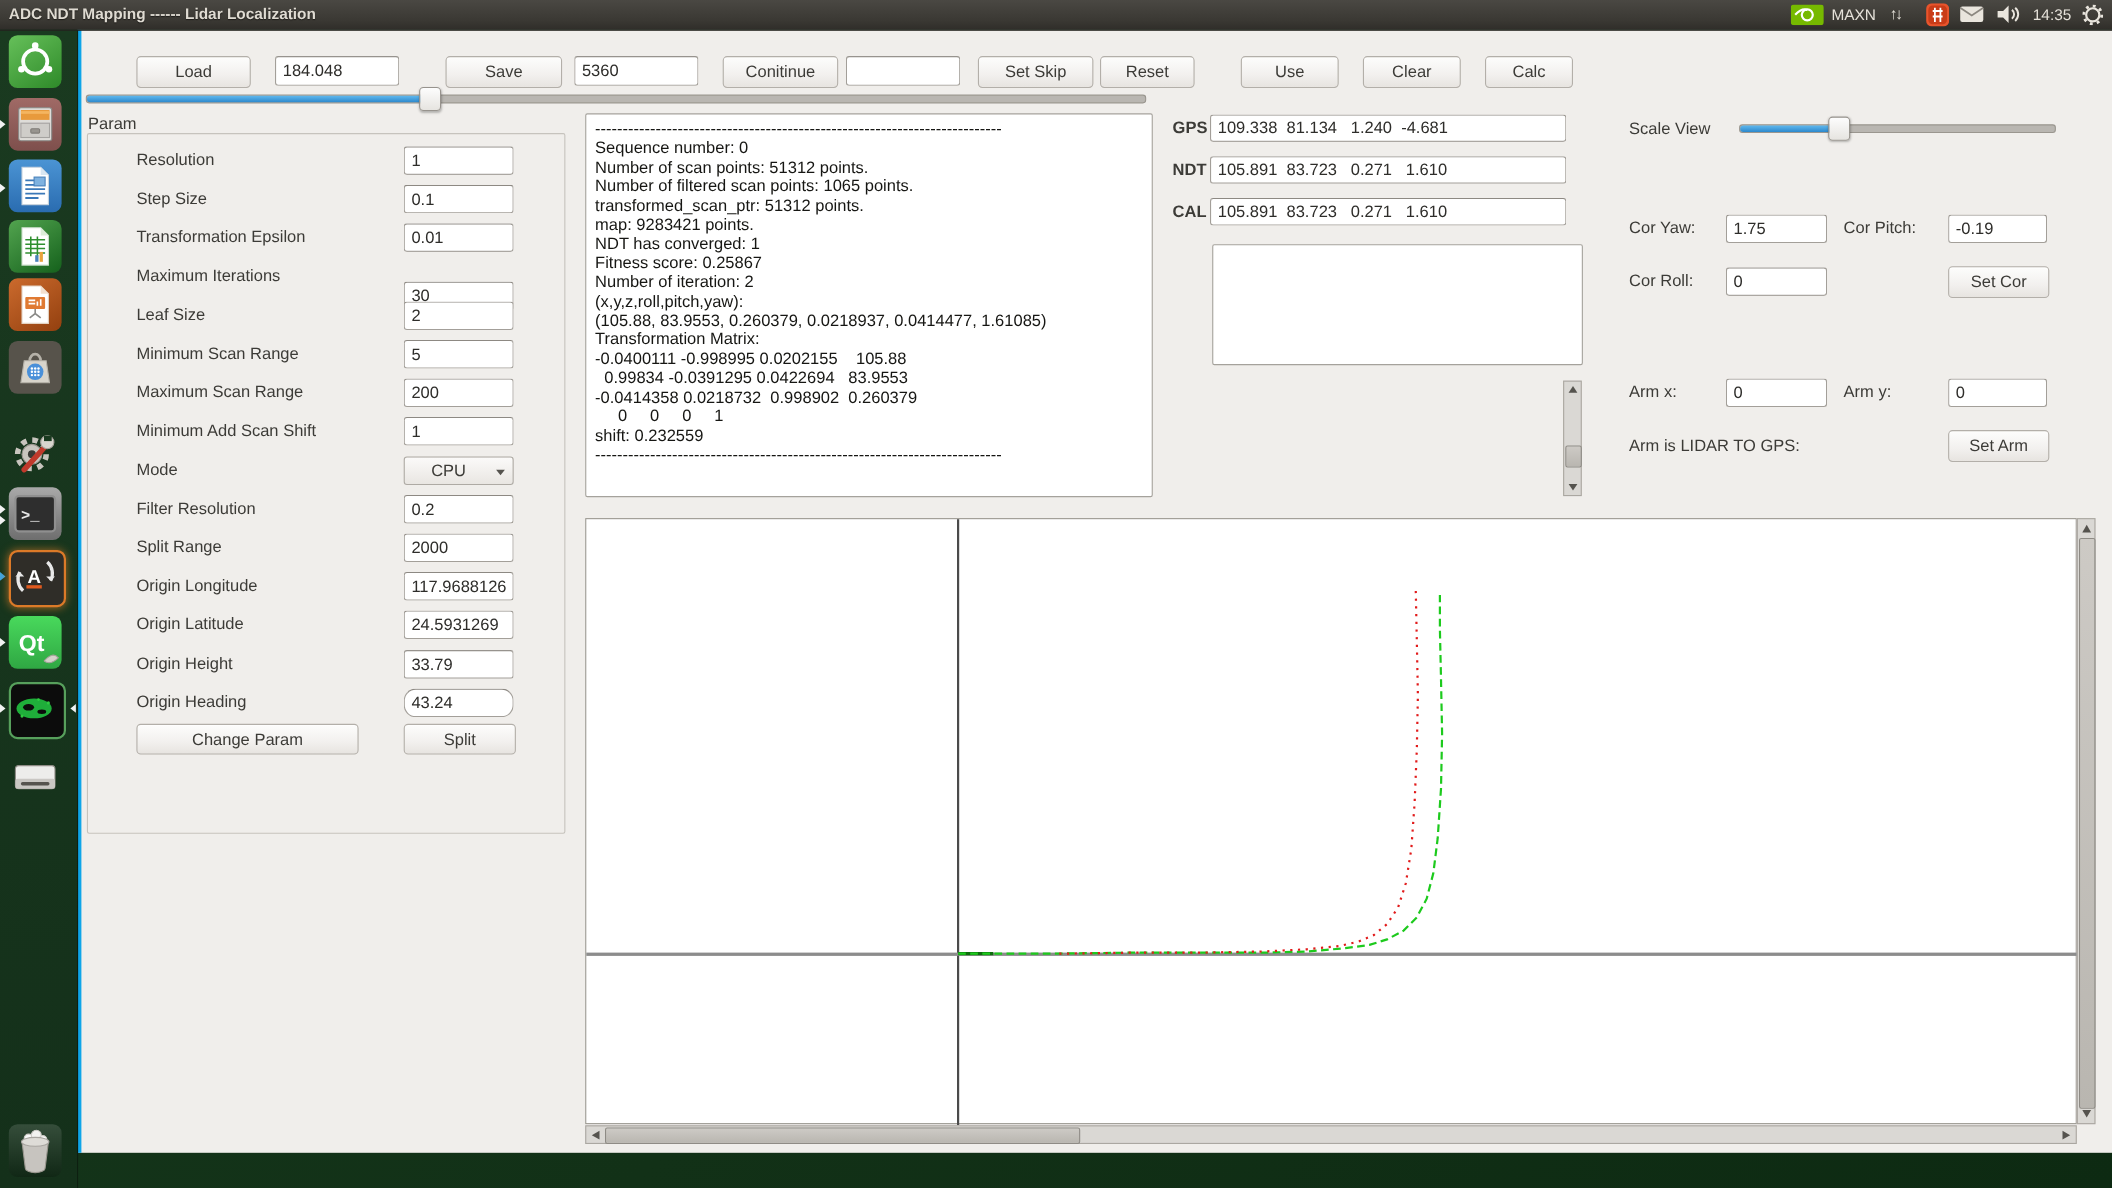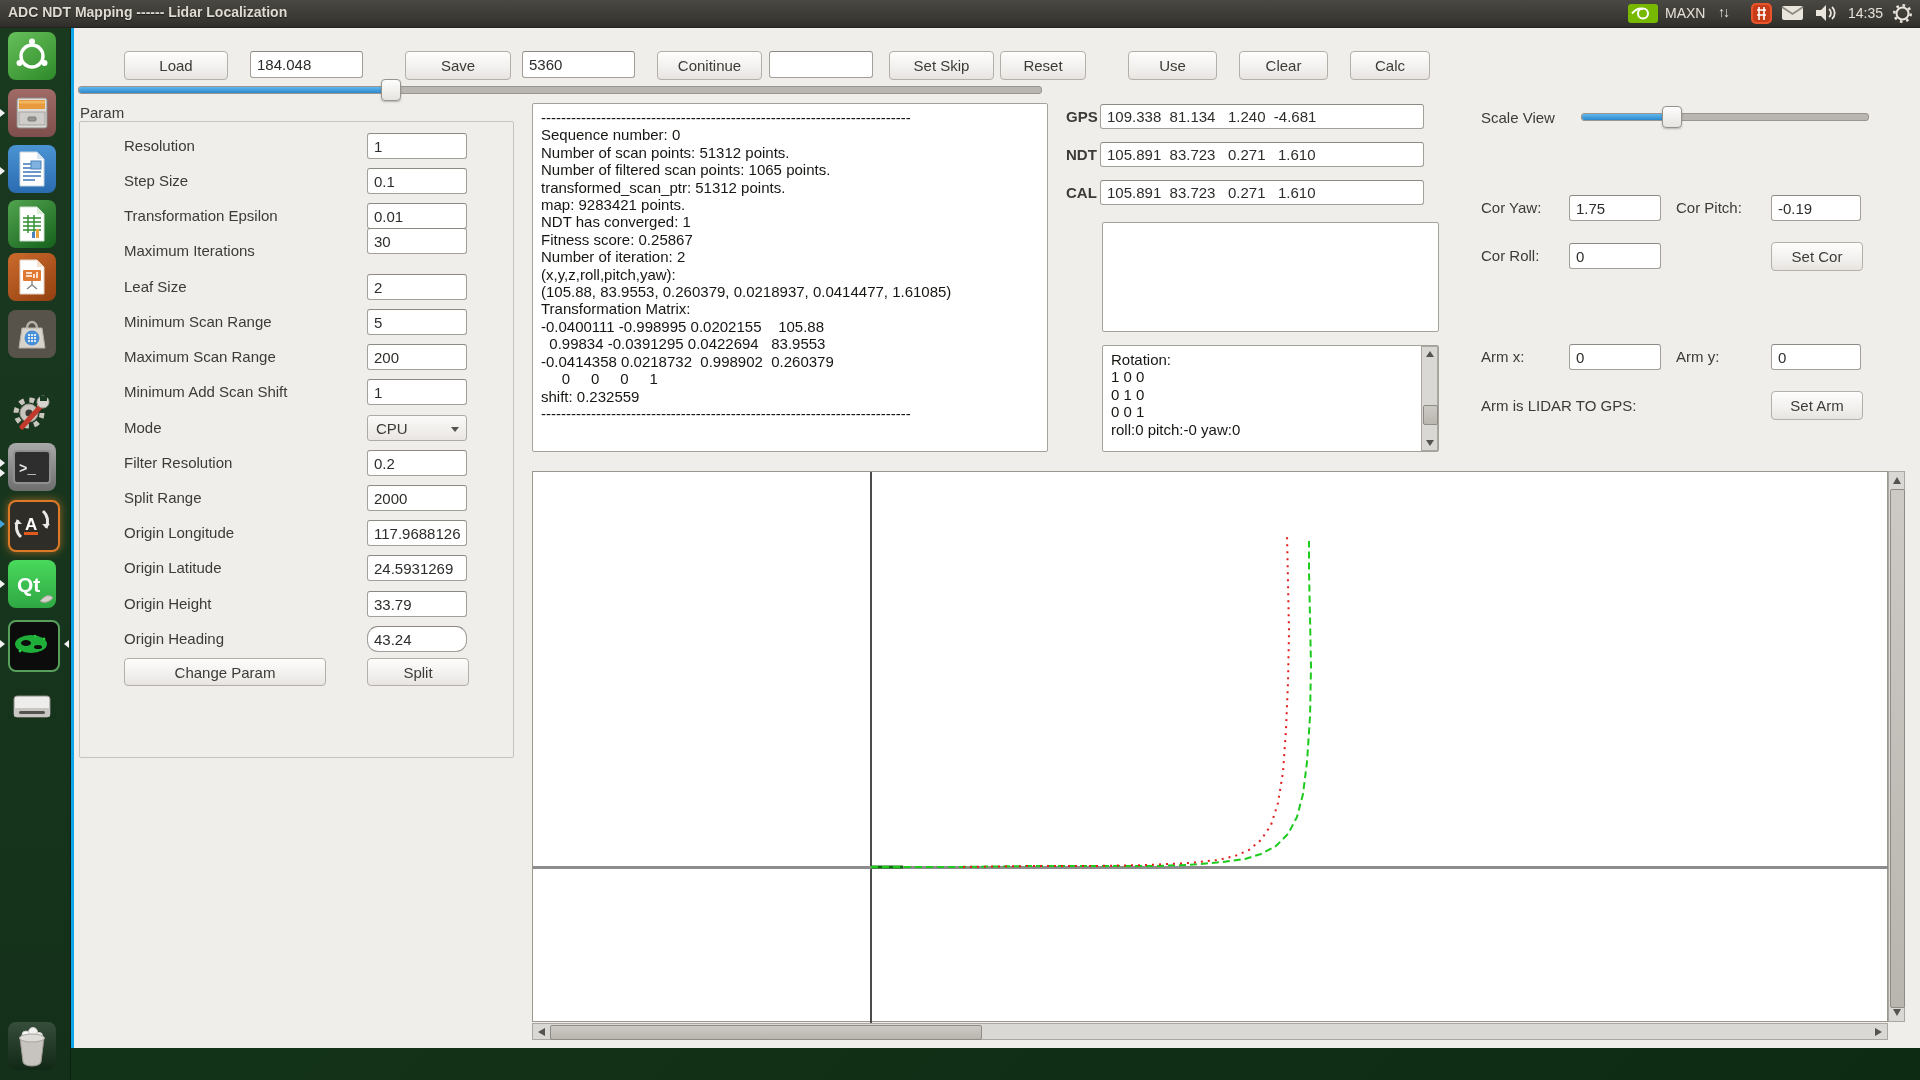--- a/index.html
+++ b/index.html
@@ -28,21 +28,21 @@
   .lbl{position:absolute;color:#3c3b37;font-size:15px;line-height:26px;white-space:nowrap;}
   .lbl-b{font-weight:600;}
   .track{position:absolute;height:6px;background:#b9b6b1;border-radius:3px;border:1px solid #9a968f;}
   .fill{position:absolute;height:6px;background:linear-gradient(#5fb8ee,#2d88cc);border-radius:3px;}
   .knob{position:absolute;width:18px;height:20px;background:linear-gradient(#fdfdfd,#e6e4e0);
     border:1px solid #97938d;border-radius:4px;box-shadow:0 1px 2px rgba(0,0,0,.25);}
   #parambox{left:75px;top:121px;width:433px;height:635px;border:1px solid #c6c3bd;border-radius:2px;}
   .textarea{position:absolute;background:#fff;border:1px solid #a5a29c;border-radius:2px;
     color:#161613;font-size:15px;line-height:17.4px;white-space:pre;overflow:hidden;padding:5px 8px;box-sizing:border-box;}
   .combo{position:absolute;height:26px;background:linear-gradient(#fbfaf9,#e9e6e2);border:1px solid #aeaaa4;border-radius:3px;
-    font-size:15px;color:#3c3b37;display:flex;align-items:center;padding-left:8px;box-sizing:border-box;}
+    font-size:15px;color:#3c3b37;display:flex;align-items:center;padding-left:24px;box-sizing:border-box;}
   .combo .arr{position:absolute;right:7px;top:11px;width:0;height:0;border-left:4px solid transparent;border-right:4px solid transparent;border-top:5px solid #55534e;}
   
   .sb-track{position:absolute;background:#dad8d4;border:1px solid #aaa7a1;box-sizing:border-box;}
   .sb-thumb{position:absolute;background:linear-gradient(#cdcac5,#b9b6b0);border:1px solid #8e8b85;border-radius:2px;}
   .sb-arr{position:absolute;width:0;height:0;}
   #plot{left:528px;top:471px;width:1356px;height:551px;background:#fff;border:1px solid #9a978f;box-sizing:border-box;}
   pre{margin:0;font-family:"Liberation Sans",sans-serif;}
 </style>
 </head>
 <body>
@@ -251,21 +251,21 @@
   <div class="lbl" style="left:6px;top:73px;">Param</div>
   <div id="parambox" class="abs" style="left:5px;top:94px;"></div>
 
   <div class="lbl" style="left:50px;top:106px;">Resolution</div>
   <input class="inp" style="left: 293px; top: 106px; width: 100px; height: 26px;" value="1">
   <div class="lbl" style="left:50px;top:141px;">Step Size</div>
   <input class="inp" style="left: 293px; top: 141px; width: 100px; height: 26px;" value="0.1">
   <div class="lbl" style="left:50px;top:176px;">Transformation Epsilon</div>
   <input class="inp" style="left: 293px; top: 176px; width: 100px; height: 26px;" value="0.01">
   <div class="lbl" style="left:50px;top:211px;">Maximum Iterations</div>
-  <input class="inp" style="left: 293px; top: 201px; width: 100px; height: 26px;" value="30">
+  <input class="inp" style="left: 293px; top: 229px; width: 100px; height: 26px;" value="30">
   <div class="lbl" style="left:50px;top:247px;">Leaf Size</div>
   <input class="inp" style="left: 293px; top: 247px; width: 100px; height: 26px;" value="2">
   <div class="lbl" style="left:50px;top:282px;">Minimum Scan Range</div>
   <input class="inp" style="left: 293px; top: 282px; width: 100px; height: 26px;" value="5">
   <div class="lbl" style="left:50px;top:317px;">Maximum Scan Range</div>
   <input class="inp" style="left: 293px; top: 317px; width: 100px; height: 26px;" value="200">
   <div class="lbl" style="left:50px;top:352px;">Minimum Add Scan Shift</div>
   <input class="inp" style="left: 293px; top: 352px; width: 100px; height: 26px;" value="1">
   <div class="lbl" style="left:50px;top:388px;">Mode</div>
   <div class="combo" style="left:293px;top:388px;width:100px;">
@@ -307,25 +307,20 @@
 --------------------------------------------------------------------------</pre></div>
 
   <div class="lbl lbl-b" style="left:992px;top:77px;">GPS</div>
   <input class="inp" style="left: 1026px; top: 77px; width: 324px; height: 25px;" value="109.338  81.134   1.240  -4.681">
   <div class="lbl lbl-b" style="left:992px;top:115px;">NDT</div>
   <input class="inp" style="left: 1026px; top: 115px; width: 324px; height: 25px;" value="105.891  83.723   0.271   1.610">
   <div class="lbl lbl-b" style="left:992px;top:153px;">CAL</div>
   <input class="inp" style="left: 1026px; top: 153px; width: 324px; height: 25px;" value="105.891  83.723   0.271   1.610">
 
   <div class="textarea" style="left:1028px;top:195px;width:337px;height:110px;"></div>
-  <div class="textarea" style="left:1028px;top:318px;width:337px;height:107px;padding-right:22px;"><pre>Rotation:
-1 0 0
-0 1 0
-0 0 1
-roll:0 pitch:-0 yaw:0</pre></div>
   <div class="sb-track" style="left:1347px;top:319px;width:17px;height:105px;">
     <div class="sb-arr" style="left:4px;top:4px;border-left:4px solid transparent;border-right:4px solid transparent;border-bottom:6px solid #55534e;"></div>
     <div class="sb-thumb" style="left:1px;top:58px;width:13px;height:18px;"></div>
     <div class="sb-arr" style="left:4px;bottom:4px;border-left:4px solid transparent;border-right:4px solid transparent;border-top:6px solid #55534e;"></div>
   </div>
 
   <div class="lbl" style="left:1407px;top:78px;">Scale View</div>
   <div class="track" style="left:1507px;top:86px;width:286px;"></div>
   <div class="fill" style="left:1508px;top:87px;width:90px;"></div>
   <div class="knob" style="left:1588px;top:79px;"></div>

